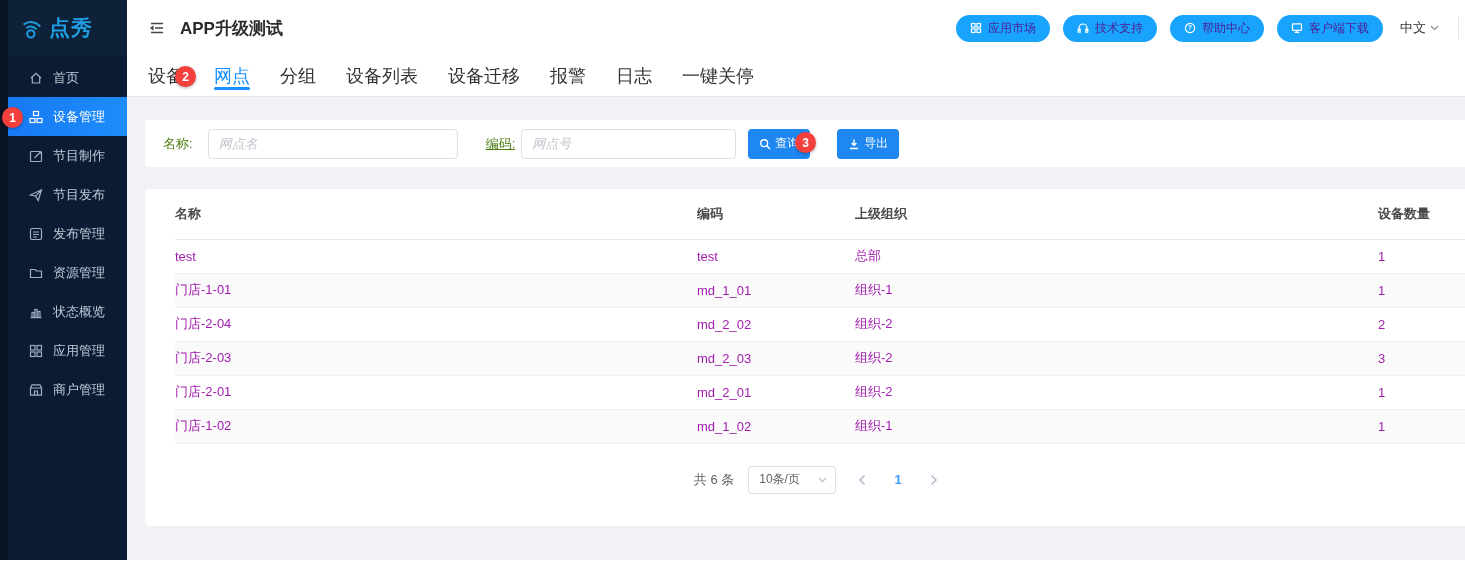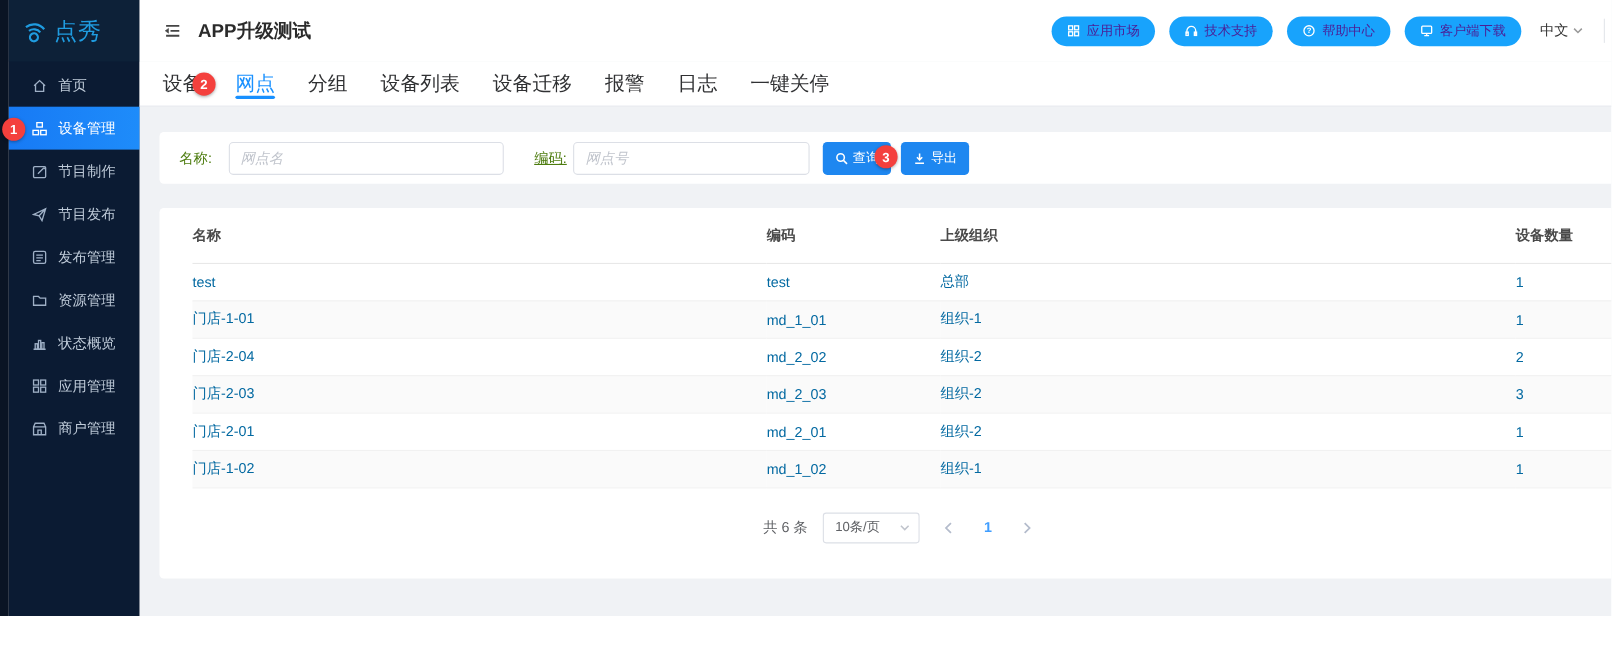--- a/index.html
+++ b/index.html
@@ -7,21 +7,21 @@
   body { font-family:"Liberation Sans","DejaVu Sans",sans-serif; background:#fff; }
   .stage { position:relative; width:1465px; height:588px; background:#fff; }
 
   
   .edge-strip { position:absolute; left:0; top:0; width:8px; height:585px; background:#0a1424; }
 
   
   .sidebar { position:absolute; left:8px; top:0; width:119px; height:560px; background:#0b1b33; }
   .logo { height:56px; display:flex; align-items:center; padding-left:12px; background:#0d2138; }
   .logo svg { flex:0 0 auto; }
-  .logo-text { color:#1f9ce0; font-size:21px; font-weight:400; letter-spacing:1px; margin-left:2px; }
+  .logo-text { color:#1f9ce0; font-size:21px; font-weight:700; letter-spacing:1px; margin-left:2px; }
   .menu { padding-top:2px; }
   .menu-item { height:39px; display:flex; align-items:center; padding-left:21px; color:#bfcbd9; font-size:13px; cursor:pointer; }
   .menu-item .mi-icon { width:14px; height:14px; margin-right:10px; color:#9fb0c6; display:flex; }
   .menu-item.active { background:linear-gradient(90deg,#177af5,#1e8cfa); color:#fff; }
   .menu-item.active .mi-icon { color:#fff; }
   .mi-icon svg { width:14px; height:14px; stroke:currentColor; fill:none; stroke-width:1.2; }
 
   
   .main { position:absolute; left:127px; top:0; width:1338px; height:560px; background:#f0f2f5; }
   .topbar { height:56px; background:#fff; display:flex; align-items:center; padding:0 6px 0 21px; }
@@ -47,27 +47,27 @@
   .search-card { top:23px; height:47px; display:flex; align-items:center; padding-left:18px; }
   .fld-label { font-size:13px; color:#4d7c0f; }
   .txt-input { height:30px; border:1px solid #dcdfe6; border-radius:4px; padding:0 10px; font-size:13px; color:#333; outline:none; font-family:inherit; }
   .txt-input::placeholder { color:#c0c4cc; font-style:italic; }
   .in-name { width:250px; margin-left:15px; }
   .lbl-code { margin-left:28px;text-decoration:underline; }
   .in-code { width:215px; margin-left:6px; }
   .btn { height:30px; border:none; border-radius:4px; background:#1e87f0; color:#fff; font-size:12px; display:flex; align-items:center; gap:4px; padding:0 11px; cursor:pointer; }
   .btn svg { width:12px; height:12px; stroke:#fff; fill:none; stroke-width:1.4; }
   .btn-query { margin-left:12px; }
-  .btn-export { margin-left:9px; }
+  .btn-export { margin-left:27px; }
 
   .table-card { top:92px; height:337px; }
   table { table-layout:fixed; width:1290px; margin-left:30px; border-collapse:collapse; }
   col.c1{width:522px} col.c2{width:158px} col.c3{width:523px} col.c4{width:87px}
   th { height:50px; text-align:left; font-size:13px; font-weight:700; color:#4a4a4a; border-bottom:1px solid #e8e8e8; }
-  td { height:34px; font-size:13px; color:#0369a1; border-bottom:1px solid #f1f1f1; }
+  td { height:34px; font-size:13px; color:#a21caf; border-bottom:1px solid #f1f1f1; }
   tbody tr:nth-child(even) { background:#fafafa; }
 
   .pagination { margin:22px 0 0 30px; width:1290px; display:flex; justify-content:center; align-items:center; gap:14px; }
   .pg-total { font-size:13px; color:#606266; }
   .pg-size { width:88px; height:28px; border:1px solid #dcdfe6; border-radius:3px; display:flex; align-items:center; justify-content:space-between; padding:0 8px 0 10px; font-size:12px; color:#606266; cursor:pointer; }
   .pg-size svg { width:9px; height:6px; stroke:#c0c4cc; fill:none; stroke-width:1.4; }
   .pg-arrow { width:24px; height:24px; display:flex; align-items:center; justify-content:center; color:#b4bccc; cursor:pointer; }
   .pg-arrow svg { width:8px; height:12px; stroke:currentColor; fill:none; stroke-width:1.6; }
   .pg-page { font-size:13px; font-weight:600; color:#409eff; min-width:20px; text-align:center; cursor:pointer; }
 

